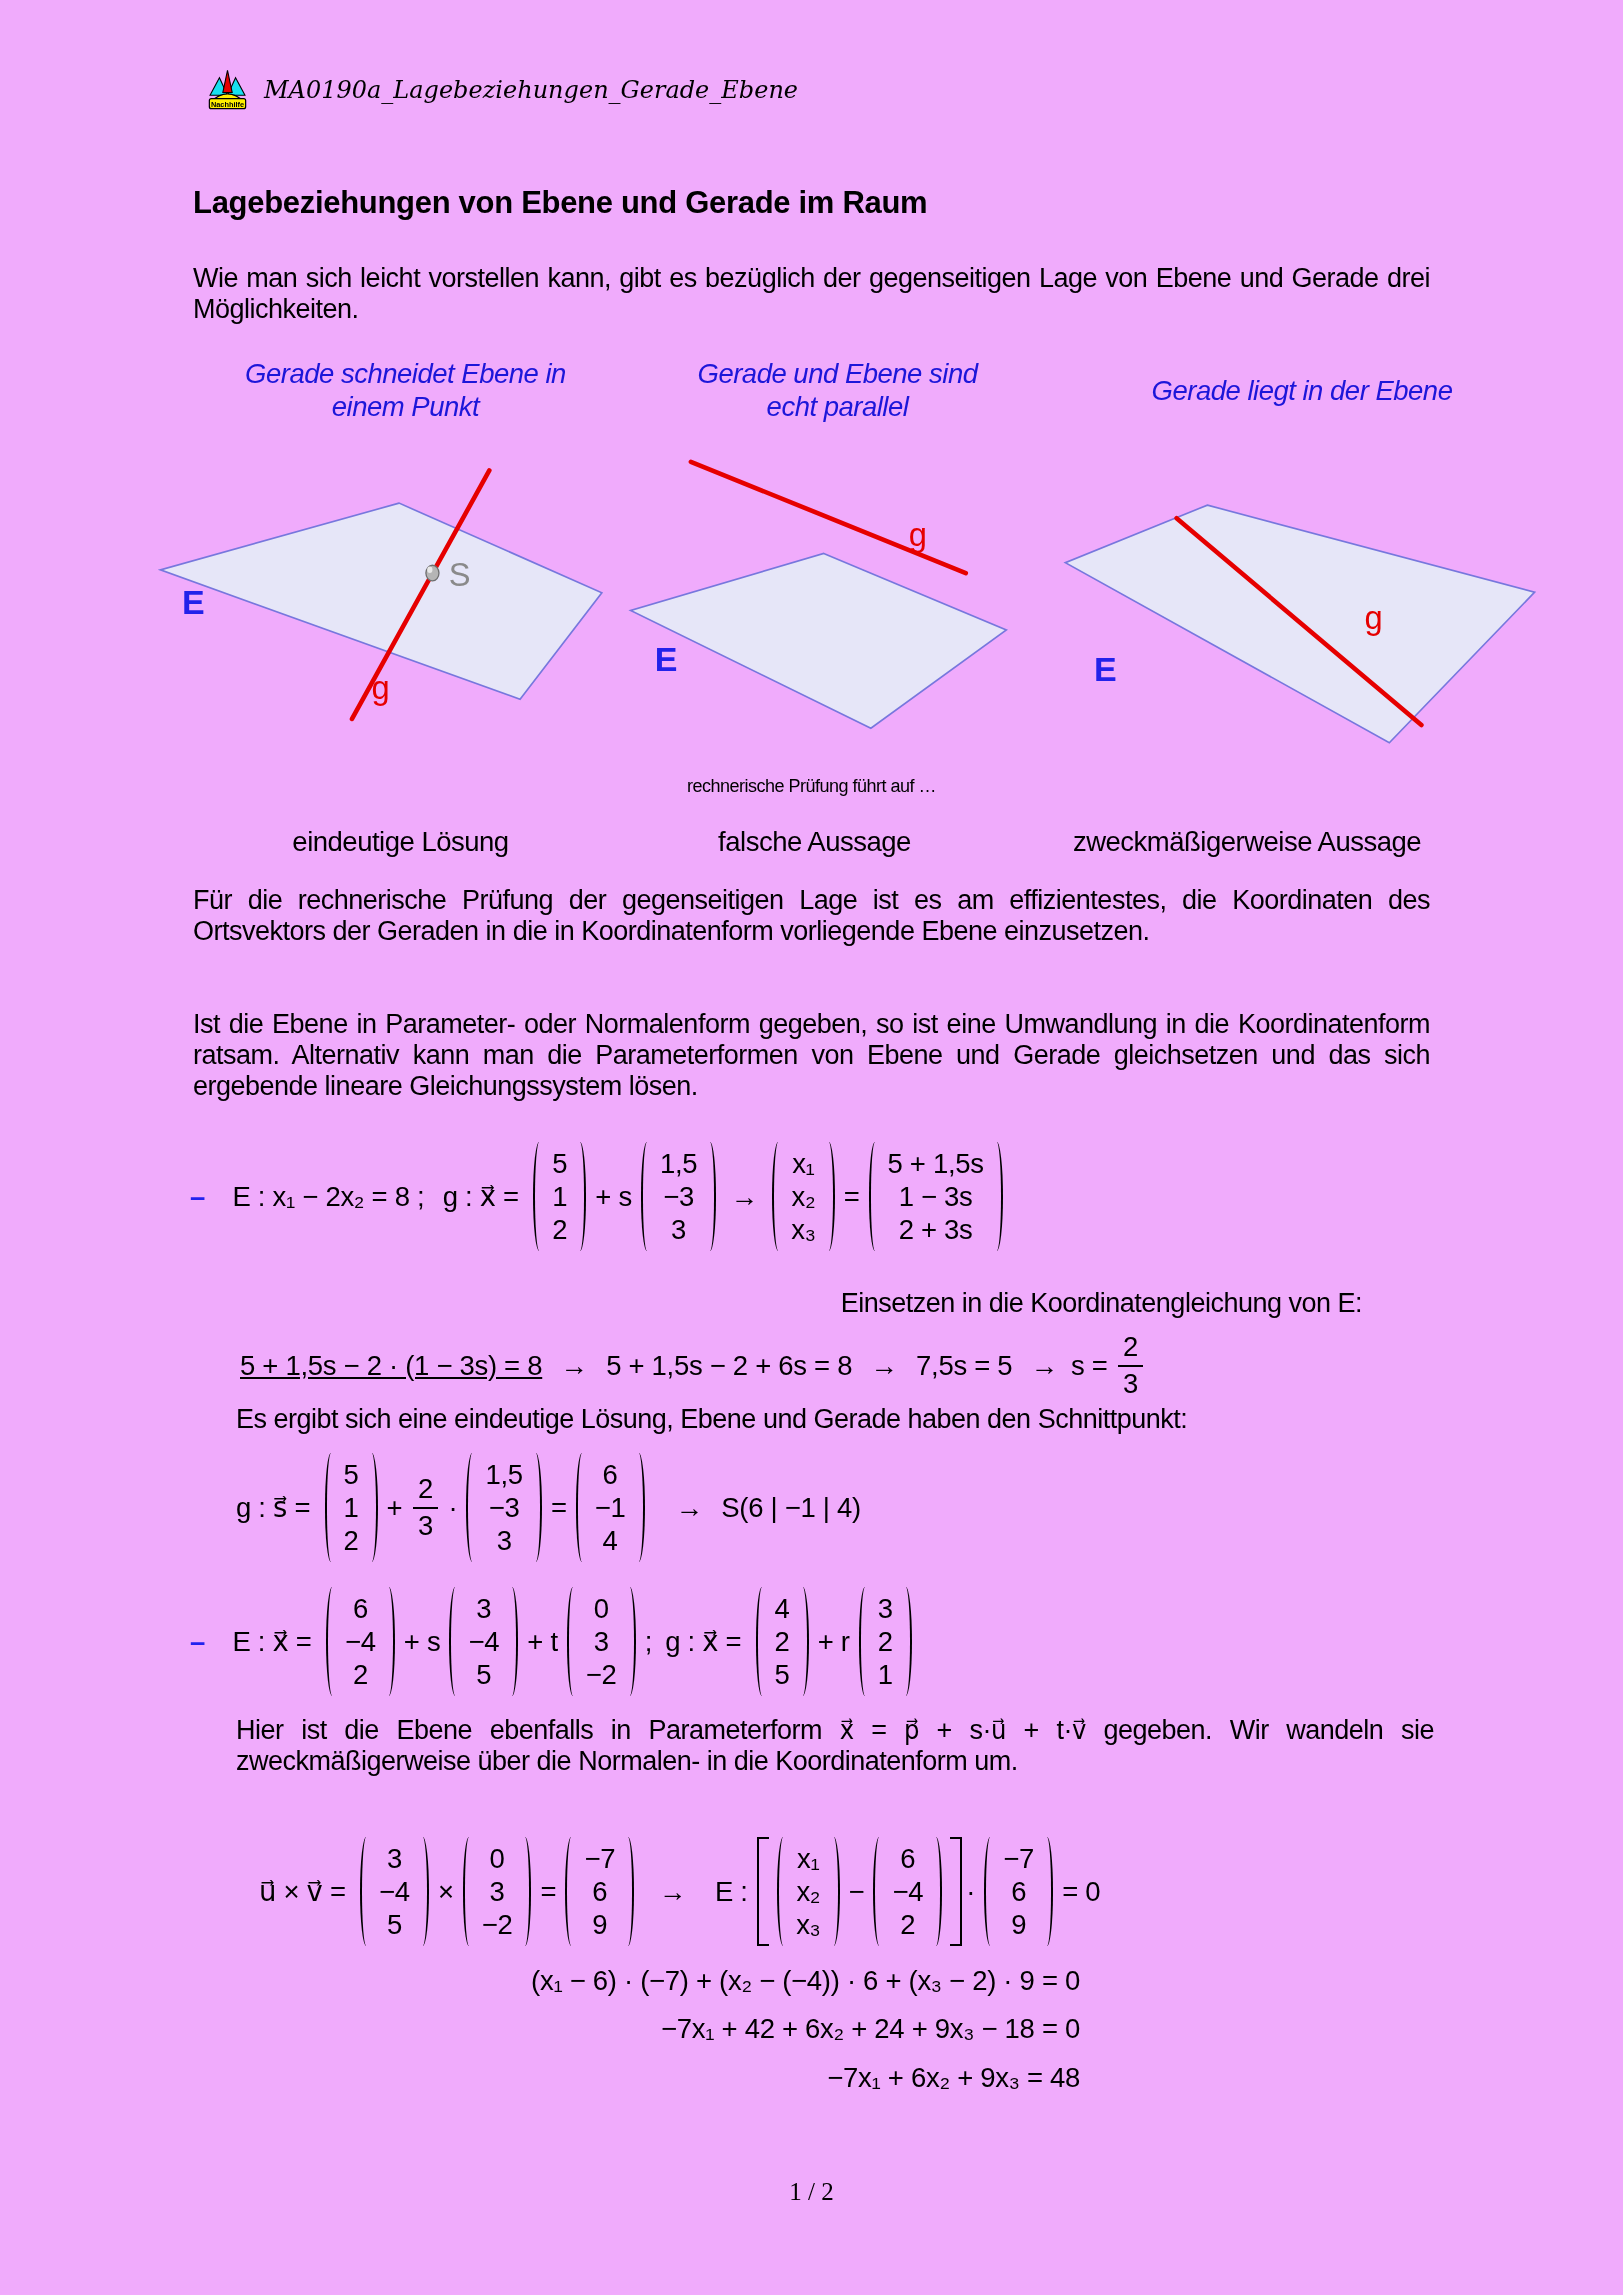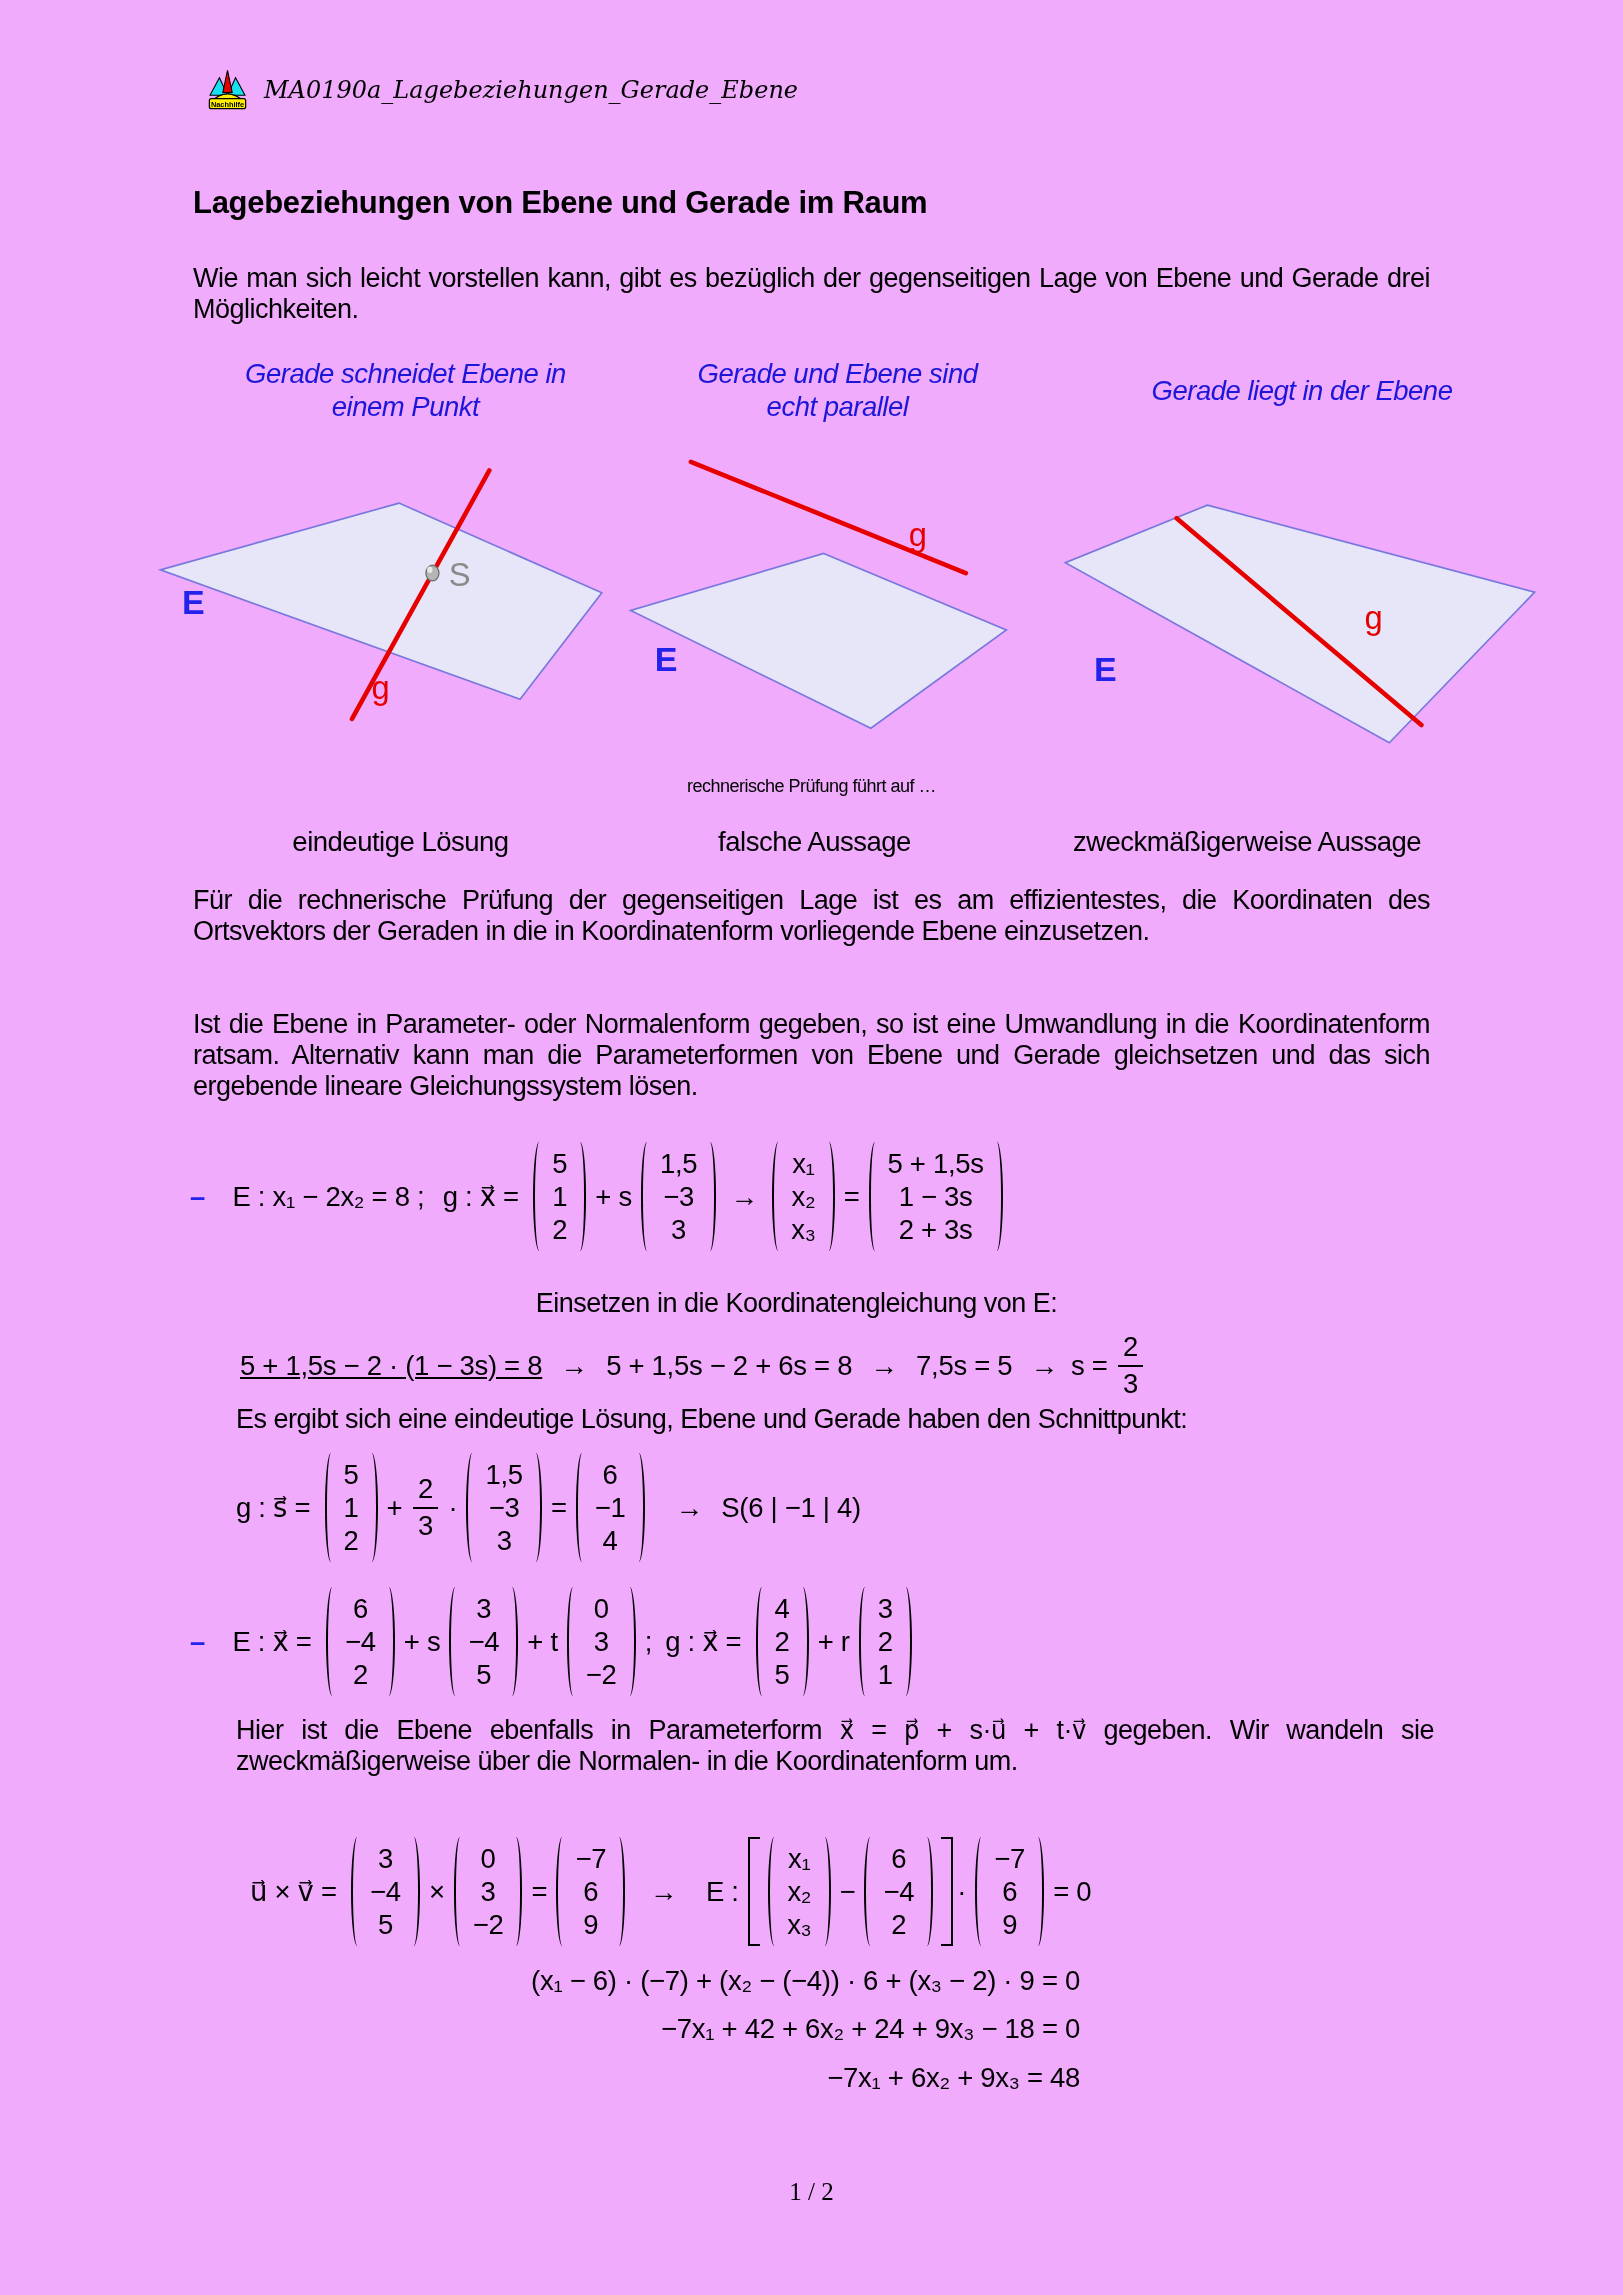--- a/index.html
+++ b/index.html
@@ -149,21 +149,21 @@
         <span class="pl"></span>
         <span class="col">
           <span>5 + 1,5s</span>
           <span>1 − 3s</span>
           <span>2 + 3s</span>
         </span>
         <span class="pr"></span>
       </span>
   </div>
 
-  <div class="abs para txt" style="left:240px;top:1288px;width:1113px;text-align:center;">Einsetzen in die Koordinatengleichung von E:</div>
+  <div class="abs para txt" style="left:249px;top:1288px;width:1113px;text-align:right;">Einsetzen in die Koordinatengleichung von E:</div>
 
   <div class="mrow" style="left:236px;top:1329px;height:73px;">
     <span class="mtok" style="margin-left:4px;text-decoration:underline;">5 + 1,5s − 2 · (1 − 3s) = 8</span>
     <span class="mtok">→</span>
     <span class="mtok">5 + 1,5s − 2 + 6s = 8</span>
     <span class="mtok">→</span>
     <span class="mtok">7,5s = 5</span>
     <span class="mtok">→</span>
     <span class="mtok tight">s =</span>
     <span class="frac">
@@ -265,21 +265,21 @@
           <span>2</span>
           <span>1</span>
         </span>
         <span class="pr"></span>
       </span>
   </div>
 
   <div class="abs para txt" style="left:236px;top:1715px;width:1198px;">Hier ist die Ebene ebenfalls in Parameterform x⃗ = p⃗ + s·u⃗ + t·v⃗ gegeben. Wir wandeln sie zweckmäßigerweise über die Normalen- in die Koordinatenform um.</div>
 
   <div class="mrow" style="left:242px;top:1816px;height:151px;">
-    <span class="mtok" style="margin-left:8px;">u⃗ × v⃗ =</span>
+    <span class="mtok" style="margin-left:17px;">u⃗ × v⃗ =</span>
     <span class="mvec">
         <span class="pl"></span>
         <span class="col">
           <span>3</span>
           <span>−4</span>
           <span>5</span>
         </span>
         <span class="pr"></span>
       </span>
     <span class="mtok tight">×</span>

